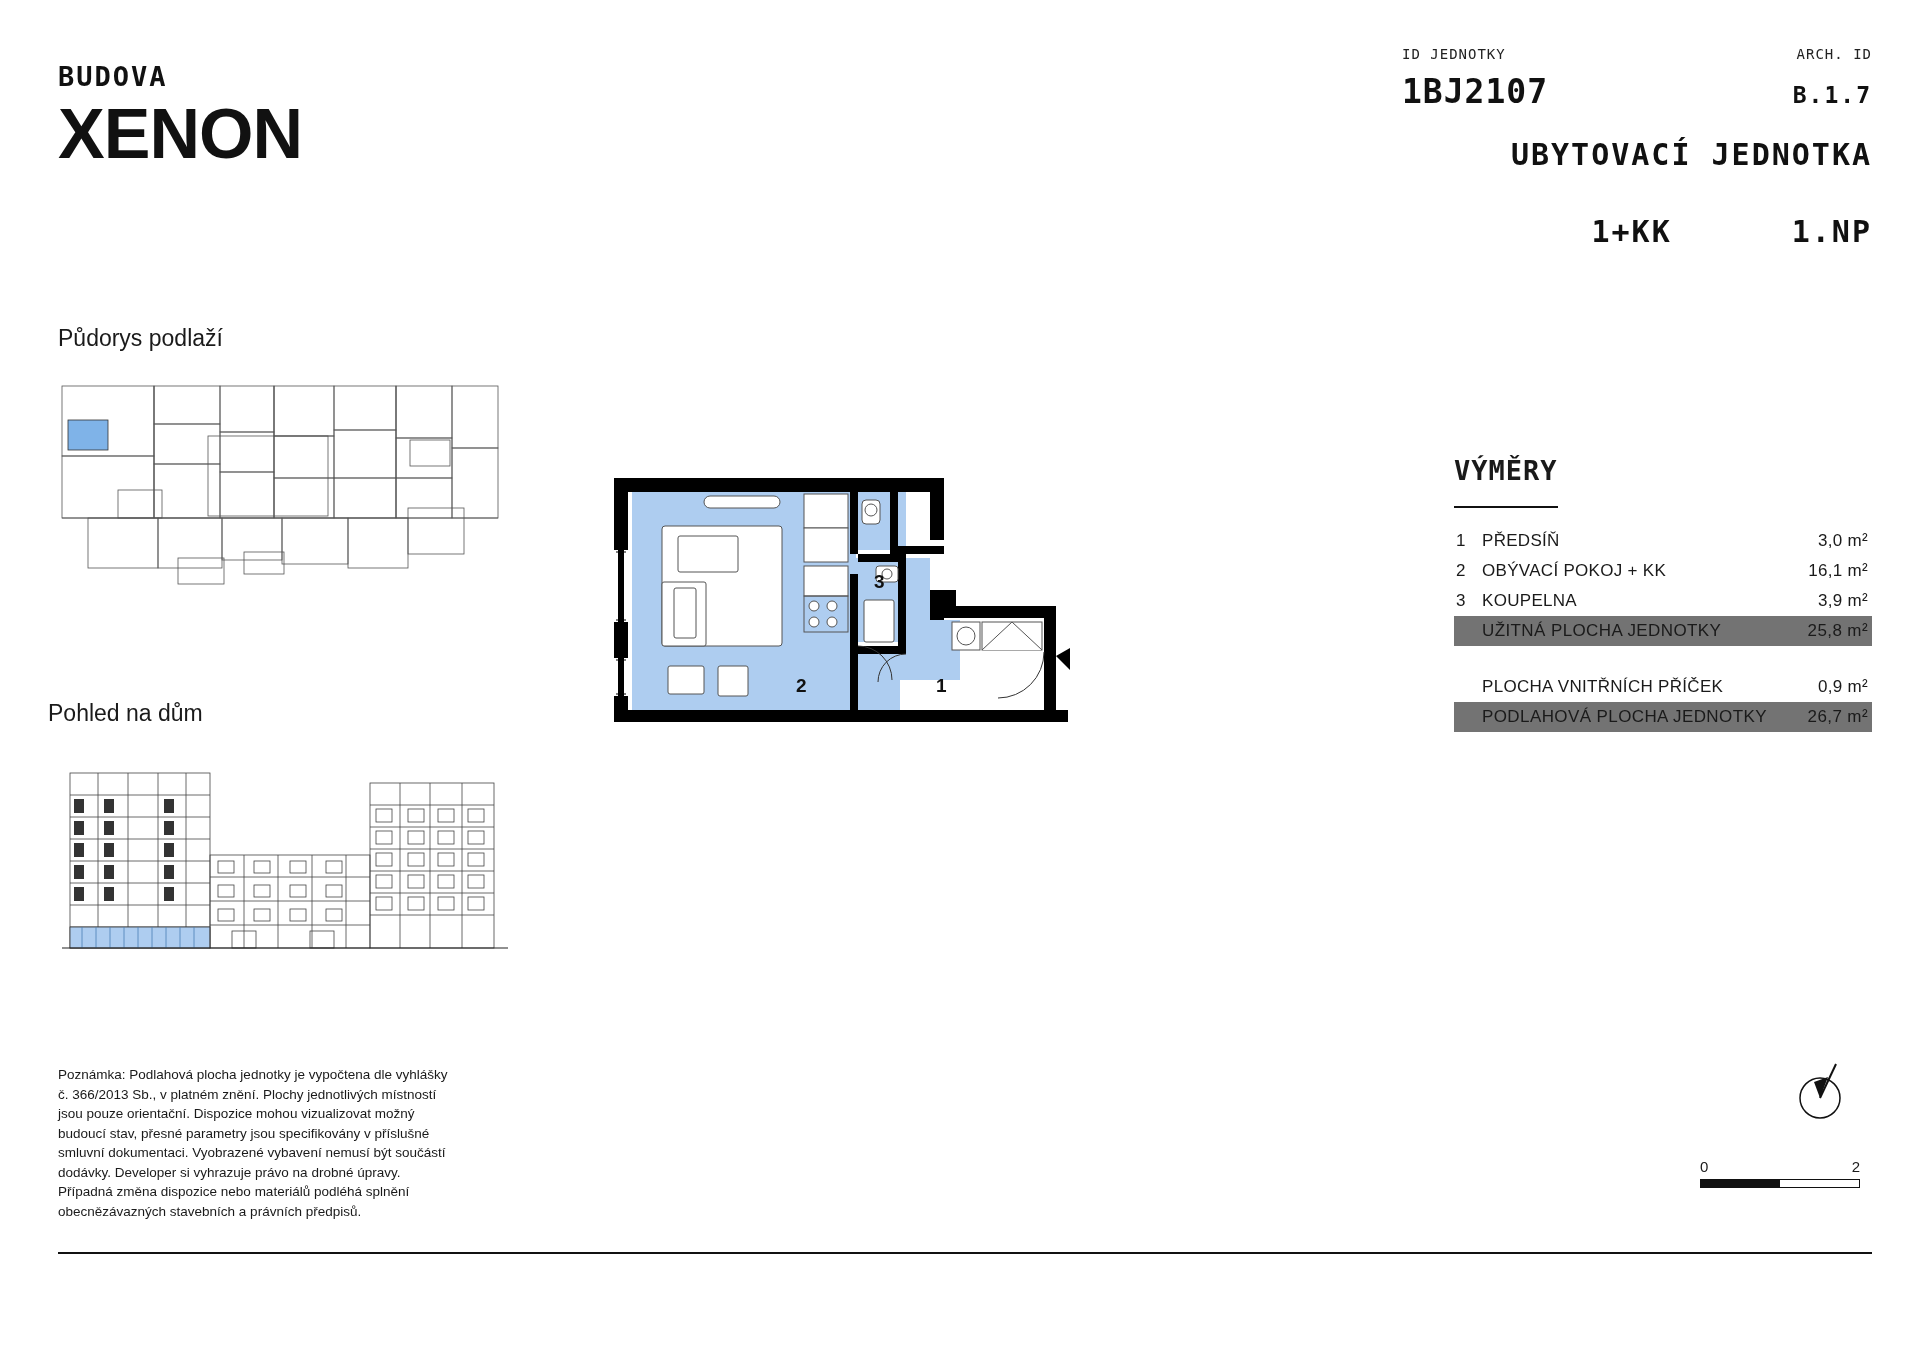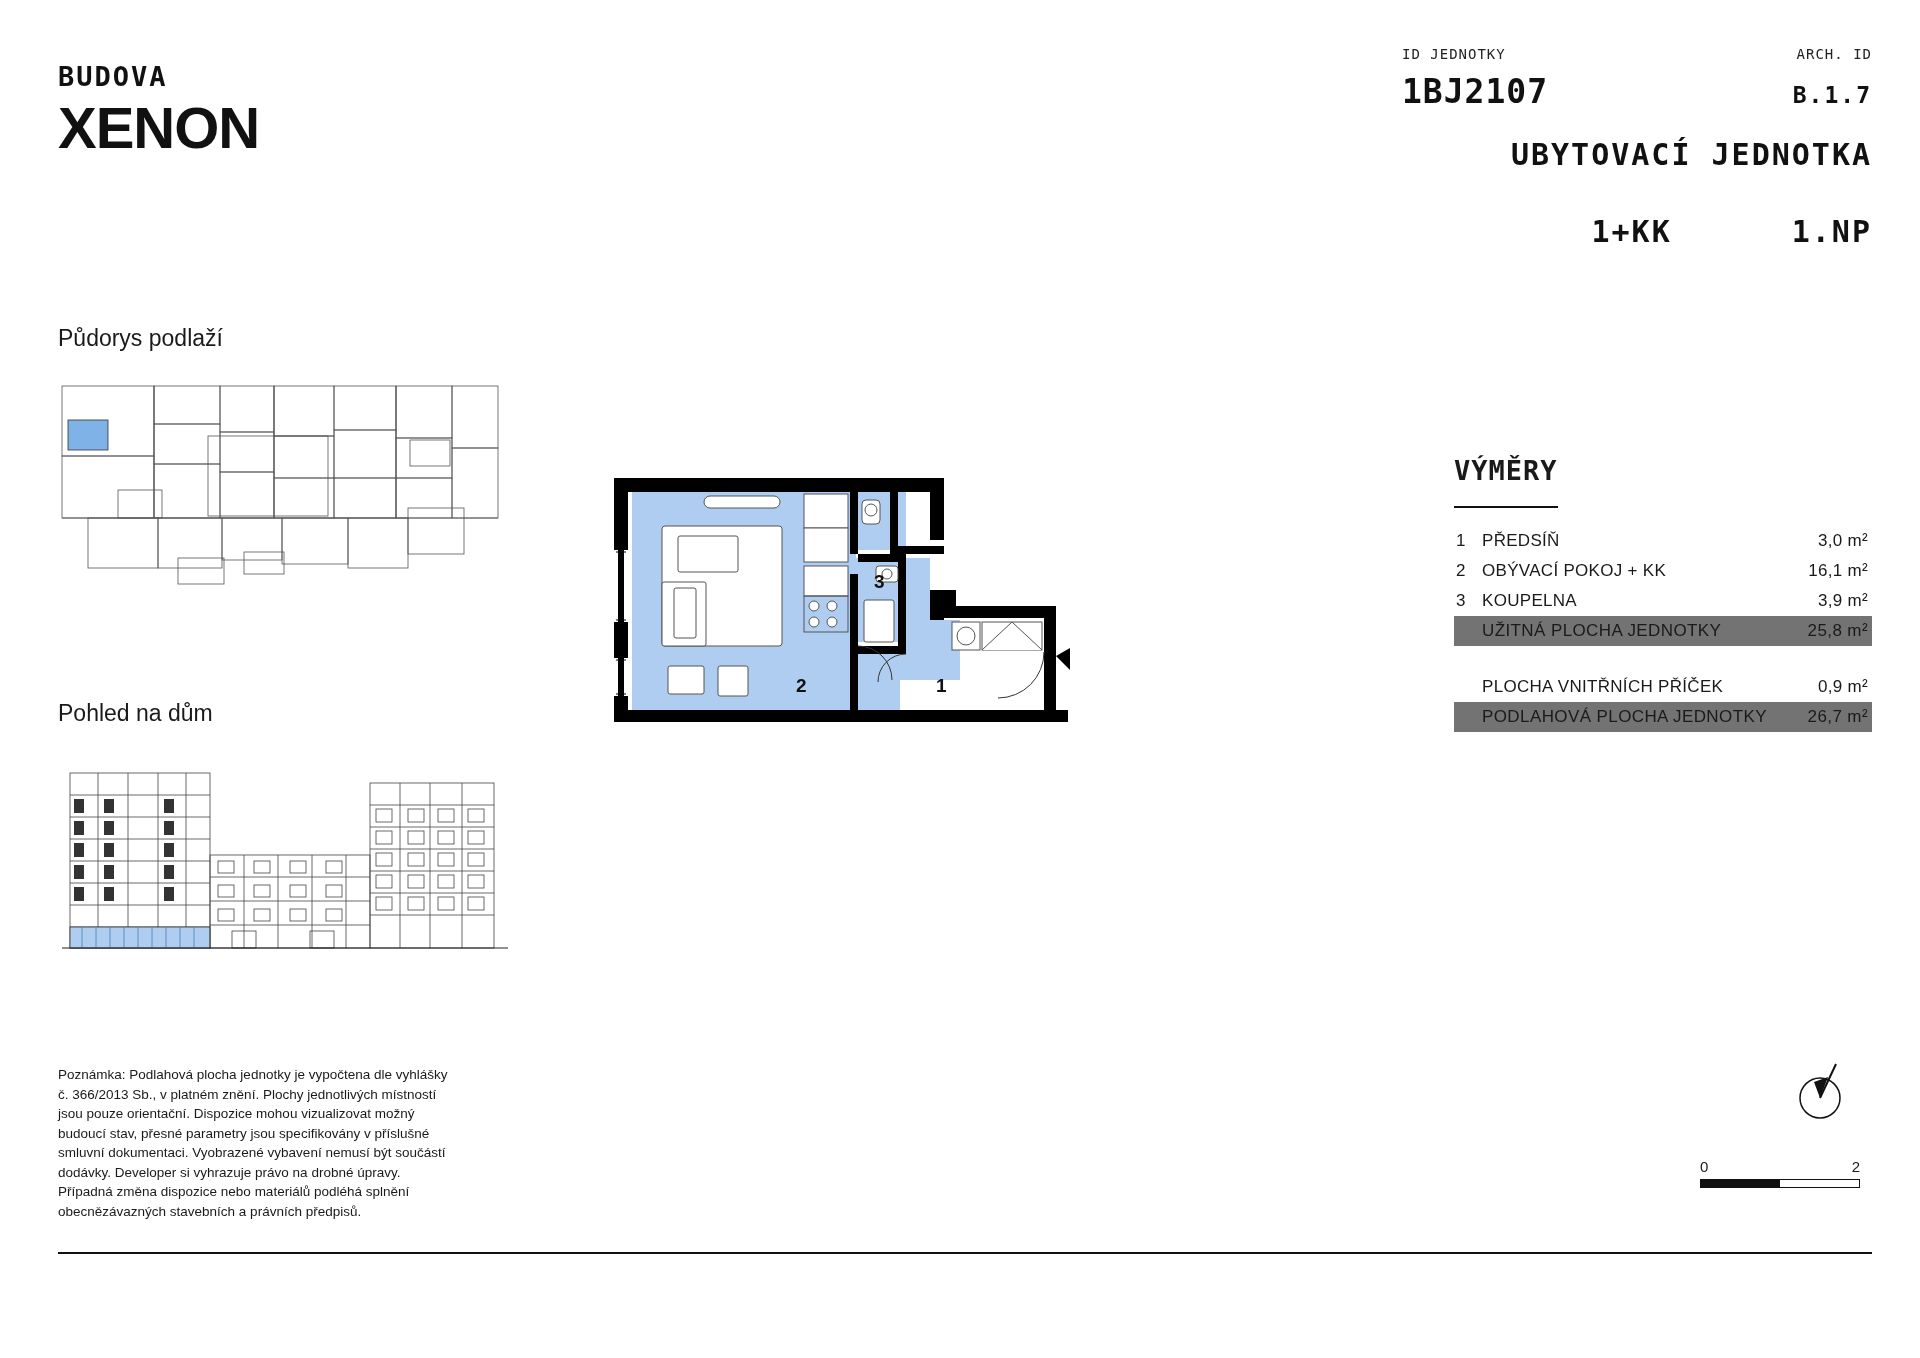--- a/index.html
+++ b/index.html
@@ -19,21 +19,21 @@
   .brand-sub {
     font-family:"DejaVu Sans Mono", monospace;
     font-weight:bold;
     font-size:27px;
     letter-spacing:2px;
     color:#111;
   }
   .brand-main {
     font-family:"Liberation Sans", sans-serif;
     font-weight:bold;
-    font-size:58px;
+    font-size:70px;
     letter-spacing:-1px;
     line-height:1.05;
     margin-top:6px;
     color:#111;
   }
 
   
   .unit-head { position:absolute; right:48px; top:46px; width:470px; }
   .uh-row { display:flex; justify-content:space-between; align-items:baseline; }
   .uh-label {
@@ -61,21 +61,21 @@
     font-weight:bold; font-size:30px; letter-spacing:2px; color:#111;
   }
 
   
   .mini-title {
     position:absolute;
     font-size:23px;
     color:#1a1a1a;
   }
   #floorplan-title { left:58px; top:325px; }
-  #building-title { left:58px; top:700px; }
+  #building-title { left:48px; top:700px; }
 
   .mini-box { position:absolute; }
   #floorplan-mini { left:58px; top:380px; width:470px; height:230px; }
   #building-mini { left:58px; top:755px; width:470px; height:225px; }
 
   
   .note {
     position:absolute; left:58px; top:1065px; width:400px;
     font-size:13.5px; line-height:1.45; color:#1a1a1a;
   }

